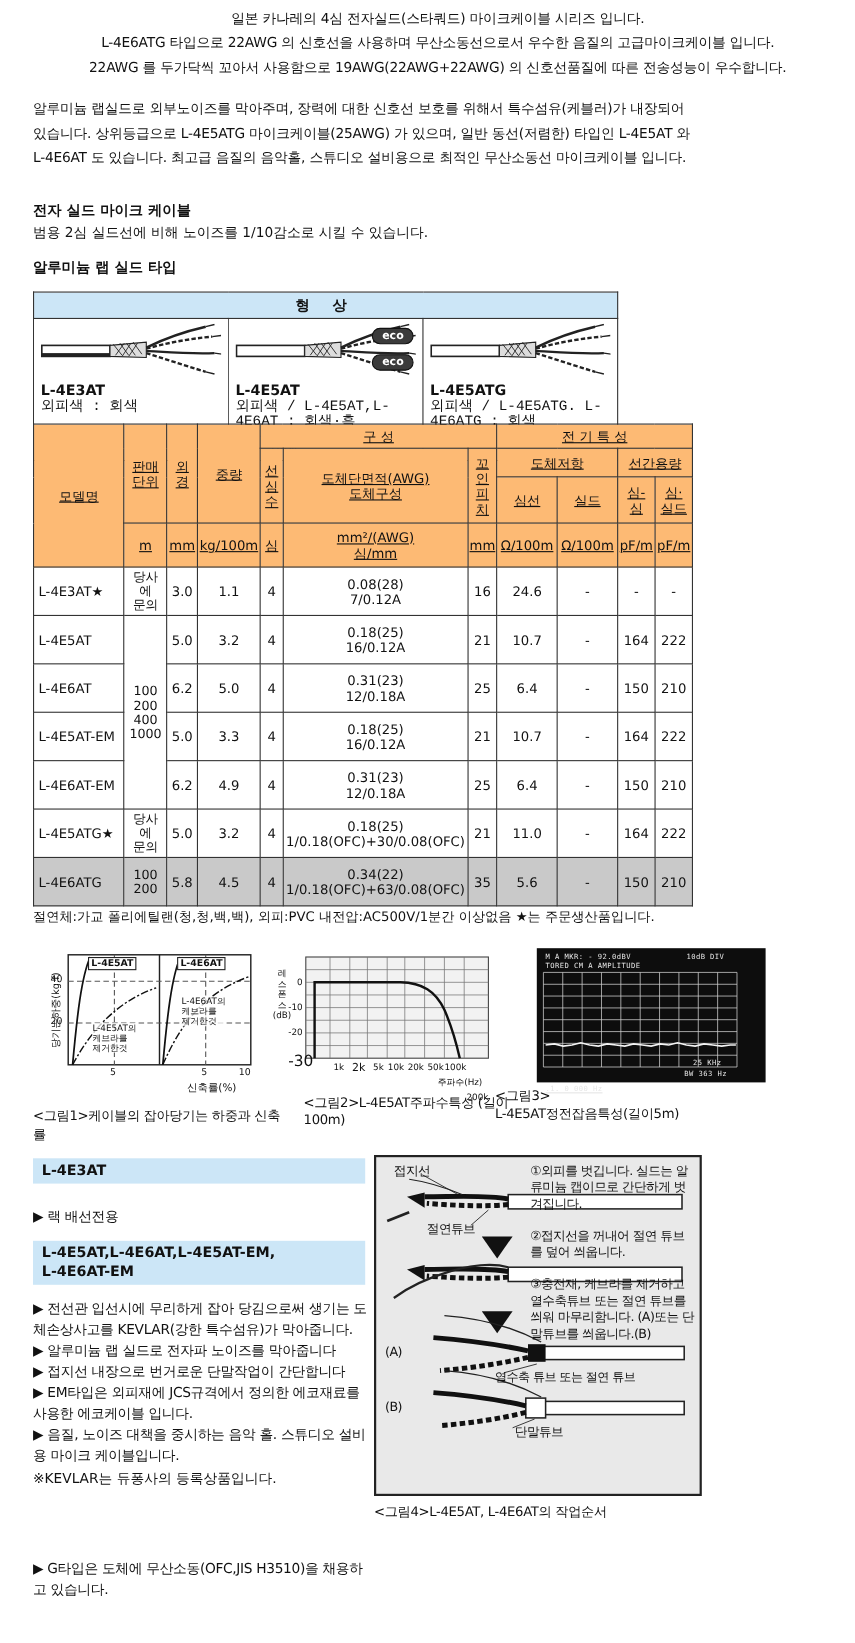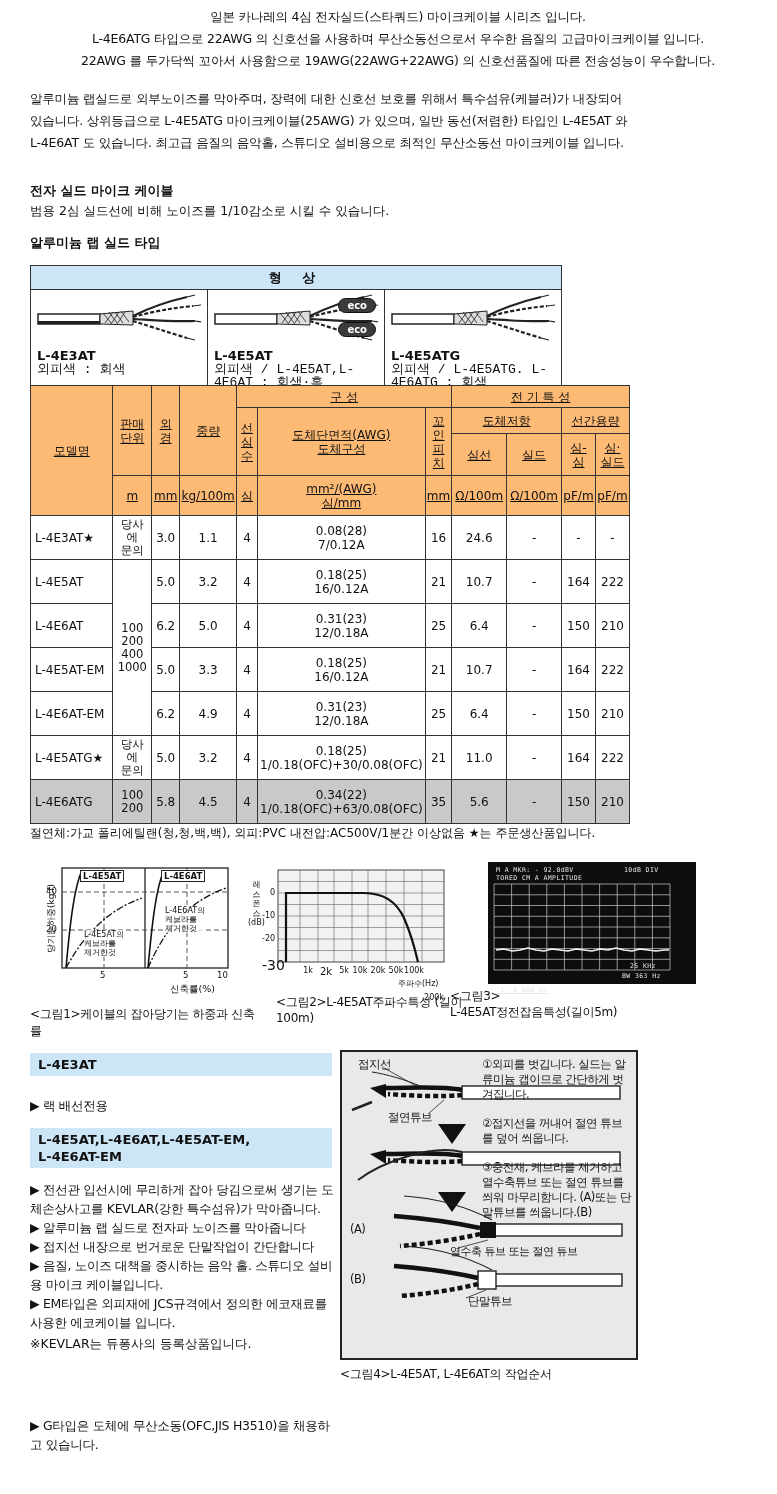--- a/index.html
+++ b/index.html
@@ -365,22 +365,22 @@
   </div>
 
   <div class="abs hdrbar" style="left:30px;top:1053px;width:286px;">L-4E3AT</div>
   <div class="abs bullet" style="left:30px;top:1096px;width:306px;">▶ 랙 배선전용</div>
   <div class="abs hdrbar" style="left:30px;top:1128px;width:286px;">L-4E5AT,L-4E6AT,L-4E5AT-EM,
 L-4E6AT-EM</div>
   <div class="abs" style="left:30px;top:1180px;width:308px;">
     <div class="bullet">▶ 전선관 입선시에 무리하게 잡아 당김으로써 생기는 도체손상사고를 KEVLAR(강한 특수섬유)가 막아줍니다.</div>
     <div class="bullet">▶ 알루미늄 랩 실드로 전자파 노이즈를 막아줍니다</div>
     <div class="bullet">▶ 접지선 내장으로 번거로운 단말작업이 간단합니다</div>
+    <div class="bullet">▶ EM타입은 외피재에 JCS규격에서 정의한 에코재료를 사용한 에코케이블 입니다.</div>
     <div class="bullet">▶ 음질, 노이즈 대책을 중시하는 음악 홀. 스튜디오 설비용 마이크 케이블입니다.</div>
-    <div class="bullet">▶ EM타입은 외피재에 JCS규격에서 정의한 에코재료를 사용한 에코케이블 입니다.</div>
   </div>
   <div class="abs kev" style="left:30px;top:1336px;width:306px;">※KEVLAR는 듀퐁사의 등록상품입니다.</div>
   <div class="abs bullet" style="left:30px;top:1416px;width:308px;">▶ G타입은 도체에 무산소동(OFC,JIS H3510)을 채용하고 있습니다.</div>
 
   <div class="diagram" style="left:340px;top:1050px;width:294px;height:306px;">
     <svg width="294" height="306" viewBox="0 0 294 306" style="position:absolute;left:0;top:0;">
 
       <line x1="42" y1="16" x2="78" y2="36" stroke="#222" stroke-width="0.8"></line>
       <rect x="120" y="34" width="158" height="13" fill="#fff" stroke="#222" stroke-width="1.4"></rect>
       <polygon points="28,36 44,32 44,46" fill="#111"></polygon>

